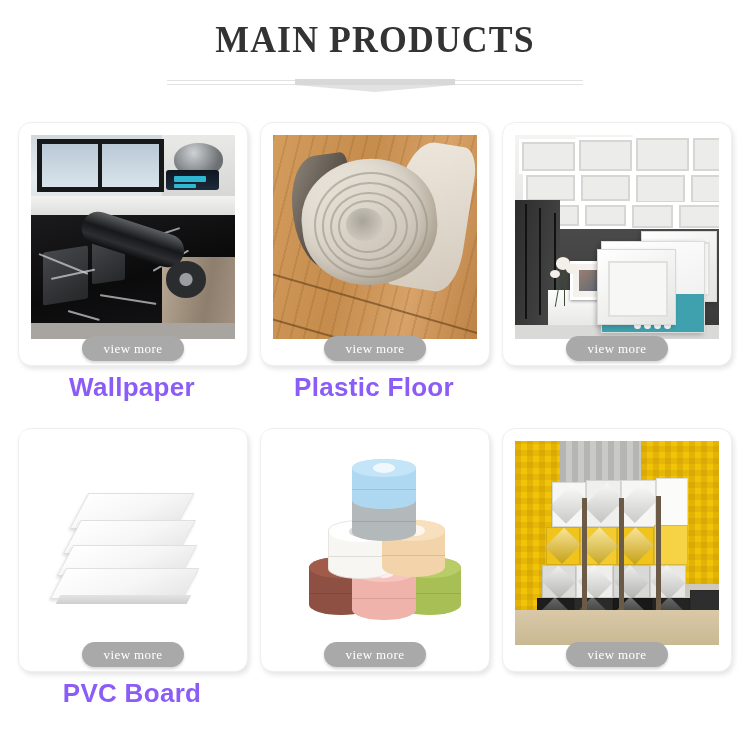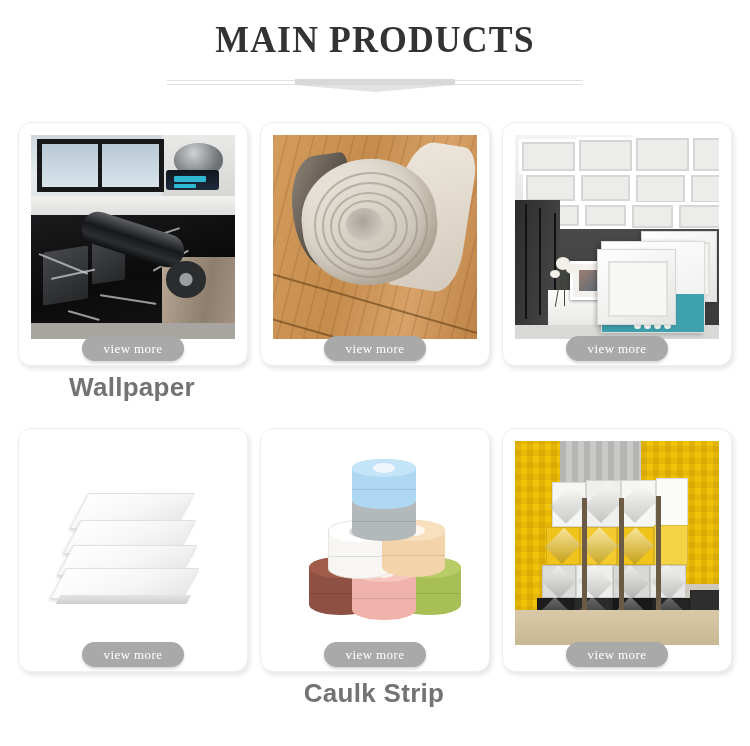--- a/index.html
+++ b/index.html
@@ -93,21 +93,21 @@
     cursor:pointer;
   }
   .card-label{
     position:absolute;left:0;top:250px;
     width:228px;
     text-align:center;
     font-family:"Liberation Sans",sans-serif;
     font-weight:bold;
     font-size:26px;
     letter-spacing:.3px;
-    color:#737373;
+    color:#8b5cf6;
   }
   .card-label.tight{font-size:25px;letter-spacing:0;}
 
   
   .art{position:absolute;left:0;top:0;width:100%;height:100%;}
   .ab{position:absolute;}
 
   
   .wp-sky{left:0;top:0;width:100%;height:34%;
     background:linear-gradient(180deg,#cfd8de 0%,#e6ecef 60%,#dfe3e5 100%);}
@@ -297,20 +297,21 @@
           <span class="ab pf-rollbody"></span>
           <span class="ab pf-ring" style="left:20%;top:18%;width:54%;height:50%;"></span>
           <span class="ab pf-ring" style="left:24%;top:23%;width:45%;height:41%;"></span>
           <span class="ab pf-ring" style="left:28%;top:28%;width:36%;height:32%;"></span>
           <span class="ab pf-ring" style="left:32%;top:32%;width:27%;height:24%;"></span>
           <span class="ab pf-core"></span>
         </div>
       </div>
       <div class="view-more">view more</div>
     </div>
+    <div class="card-label">Plastic Floor</div>
   </div>
 
   <div class="card">
     <div class="card-box">
       <div class="thumb">
         <div class="art">
           <span class="ab ct-ceil"></span>
           <span class="ab ct-coff" style="left:2%;top:2%;width:26%;height:14%;"></span>
           <span class="ab ct-coff" style="left:30%;top:1%;width:26%;height:15%;"></span>
           <span class="ab ct-coff" style="left:58%;top:0%;width:26%;height:16%;"></span>
@@ -374,20 +375,21 @@
           <span class="ab pvc-sheet" style="left:23%;top:40%;width:50%;height:14%;"></span>
           <span class="ab pvc-edge" style="left:23%;top:53%;width:50%;height:3%;"></span>
           <span class="ab pvc-sheet" style="left:20%;top:51%;width:54%;height:13%;"></span>
           <span class="ab pvc-edge" style="left:20%;top:63%;width:54%;height:3%;"></span>
           <span class="ab pvc-sheet" style="left:17%;top:61%;width:58%;height:13%;"></span>
           <span class="ab pvc-edge" style="left:17%;top:73%;width:58%;height:4%;"></span>
         </div>
       </div>
       <div class="view-more">view more</div>
     </div>
+    <div class="card-label">PVC Board</div>
   </div>
 
   <div class="card">
     <div class="card-box">
       <div class="thumb plain">
         <div class="art">
           <span class="ab pvc-bg"></span>
 
           <span class="roll" style="left:21%;top:56%;width:28%;height:26%;background:#8d5042;">
             <span class="top" style="background:#a05b4b;"></span>
@@ -423,21 +425,20 @@
           </span>
           <span class="roll" style="left:40%;top:13%;width:28%;height:22%;background:#aed8f2;">
             <span class="top" style="background:#c4e4f7;"></span>
             <span class="hole"></span>
             <span class="band" style="top:60%;"></span>
           </span>
         </div>
       </div>
       <div class="view-more">view more</div>
     </div>
-    <div class="card-label">Caulk Strip</div>
   </div>
 
   <div class="card">
     <div class="card-box">
       <div class="thumb">
         <div class="art">
           <span class="ab wpan-bg"></span>
           <span class="ab wpan-back-y" style="left:0;top:0;width:22%;height:84%;"></span>
           <span class="ab wpan-back-g" style="left:22%;top:0;width:30%;height:60%;"></span>
           <span class="ab wpan-back-y" style="left:62%;top:0;width:38%;height:70%;"></span>

